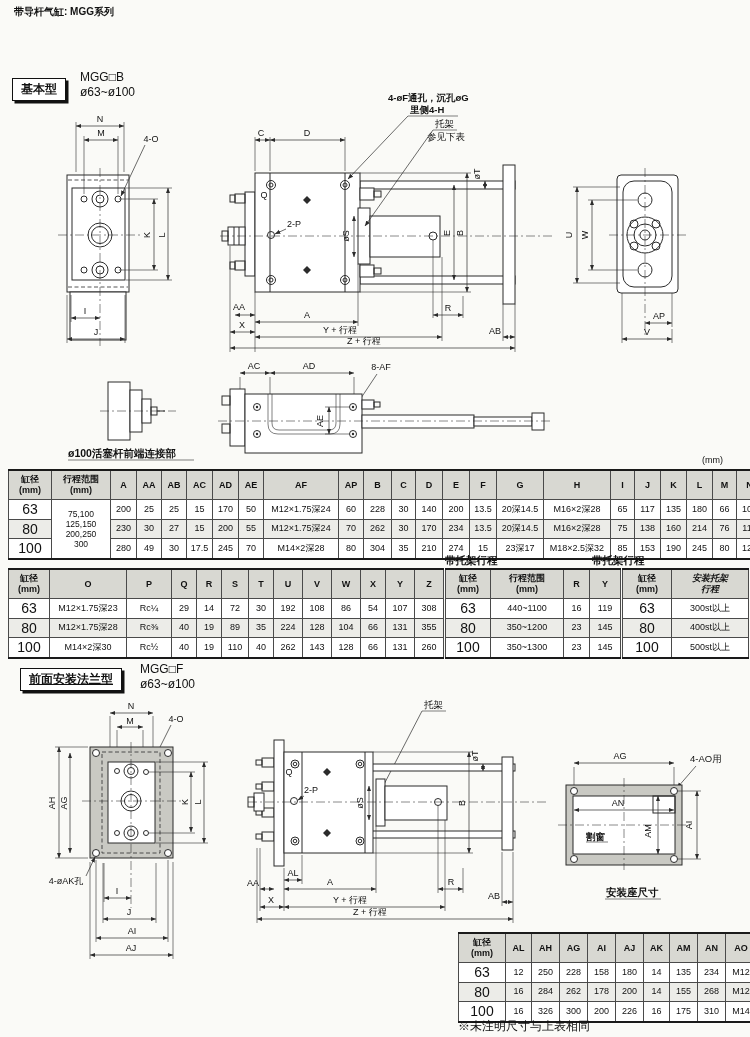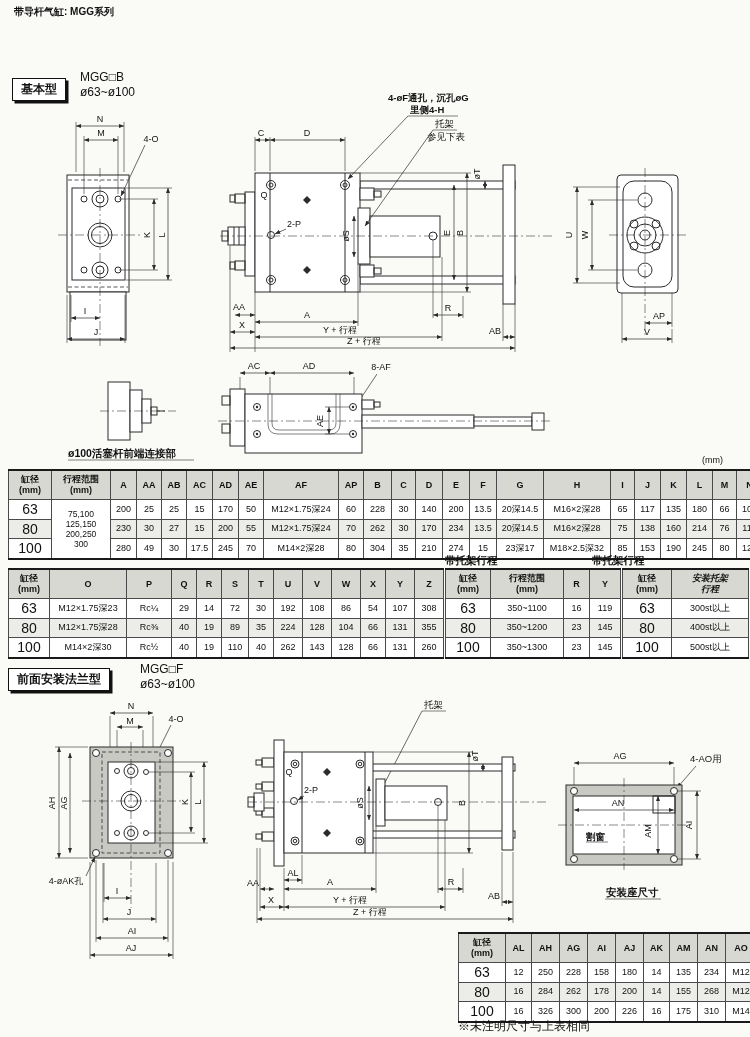--- a/index.html
+++ b/index.html
@@ -456,21 +456,21 @@
         <tr>
           <th style="width: 44px;">缸径<br>(mm)</th>
           <th style="width: 72px;">行程范围<br>(mm)</th>
           <th style="width: 25px;">R</th>
           <th style="width: 30px;">Y</th>
         </tr>
       </thead>
       <tbody>
         <tr>
           <td>63</td>
-          <td>350~1100</td>
+          <td>440~1100</td>
           <td>16</td>
           <td>119</td>
         </tr>
         <tr>
           <td>80</td>
           <td>350~1200</td>
           <td>23</td>
           <td>145</td>
         </tr>
         <tr>
@@ -499,21 +499,21 @@
           <td>80</td>
           <td>400st以上</td>
         </tr>
         <tr>
           <td>100</td>
           <td>500st以上</td>
         </tr>
       </tbody>
     </table>
 
-  <div class="abs tag" style="left:8px;top:668px;">前面安装法兰型</div>
+  <div class="abs tag" style="left:20px;top:668px;text-decoration:underline;">前面安装法兰型</div>
   <div class="abs model" style="left:140px;top:662px;">
     <div>MGG□F</div>
     <div>ø63~ø100</div>
   </div>
 
   <svg style="top:698px;" width="735" height="266" viewBox="0 0 735 266">
 
     <g>
       <line class="thin" x1="102" y1="18" x2="102" y2="62"></line>
         <line class="thin" x1="145" y1="18" x2="145" y2="62"></line>

